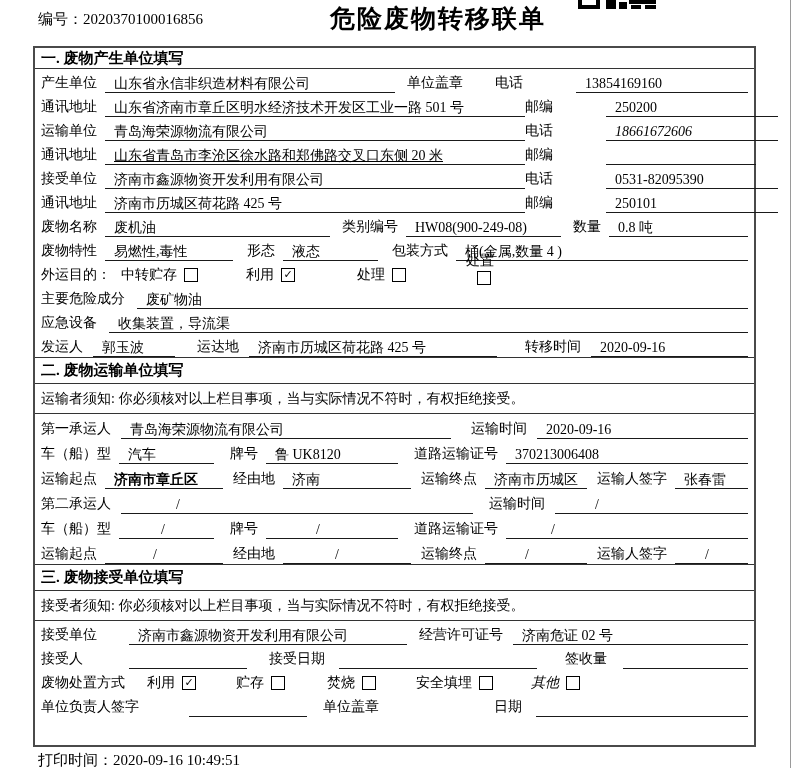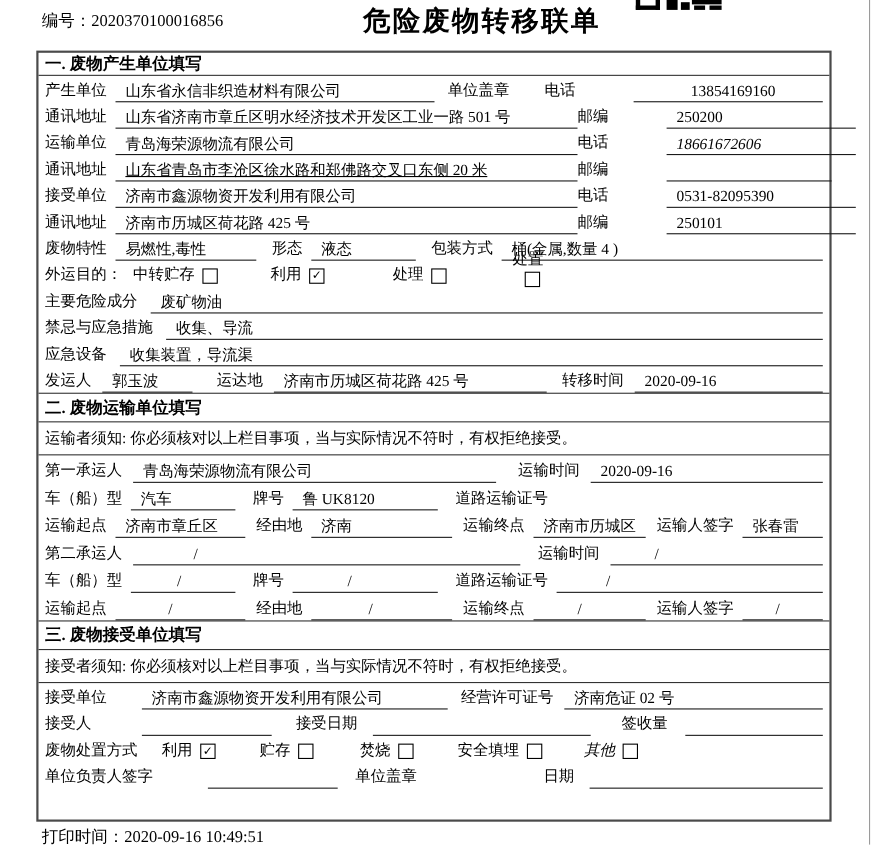--- a/index.html
+++ b/index.html
@@ -72,21 +72,21 @@
 <div class="form-table">
 
   <div class="sec-header h1">一. 废物产生单位填写</div>
 
   <div class="row">
     <span class="lb">产生单位</span>
     <span class="ul" style="width:290px;margin-left:8px;">山东省永信非织造材料有限公司</span>
     <span class="lb" style="margin-left:12px;">单位盖章</span>
     <span class="rgroup">
       <span class="lb">电话</span>
-      <span class="ul" style="width:172px;text-align:center;">13854169160</span>
+      <span class="ul" style="width:172px;">13854169160</span>
     </span>
   </div>
 
   <div class="row">
     <span class="lb">通讯地址</span>
     <span class="ul" style="width:420px;margin-left:8px;">山东省济南市章丘区明水经济技术开发区工业一路 501 号</span>
     <span class="rgroup">
       <span class="lb">邮编</span>
       <span class="ul" style="width:172px;">250200</span>
     </span>
@@ -121,20 +121,28 @@
 
   <div class="row">
     <span class="lb">通讯地址</span>
     <span class="ul" style="width:420px;margin-left:8px;">济南市历城区荷花路 425 号</span>
     <span class="rgroup">
       <span class="lb">邮编</span>
       <span class="ul" style="width:172px;">250101</span>
     </span>
   </div>
 
+  <div class="row">
+    <span class="lb">废物名称</span>
+    <span class="ul" style="width:225px;margin-left:8px;">废机油</span>
+    <span class="lb" style="margin-left:12px;">类别编号</span>
+    <span class="ul" style="width:155px;margin-left:8px;">HW08(900-249-08)</span>
+    <span class="lb" style="margin-left:12px;">数量</span>
+    <span class="ul grow" style="margin-left:8px;">0.8 吨</span>
+  </div>
 
   <div class="row">
     <span class="lb">废物特性</span>
     <span class="ul" style="width:128px;margin-left:8px;margin-top:32px;">易燃性,毒性</span>
     <span class="lb" style="margin-left:14px;">形态</span>
     <span class="ul" style="width:95px;margin-left:8px;">液态</span>
     <span class="lb" style="margin-left:14px;">包装方式</span>
     <span class="ul grow" style="margin-left:8px;">桶(金属,数量 4 )</span>
   </div>
 
@@ -156,60 +164,57 @@
       <span>处置</span>
       <span class="cb"></span>
     </span>
   </div>
 
   <div class="row">
     <span class="lb">主要危险成分</span>
     <span class="ul grow" style="margin-left:12px;">废矿物油</span>
   </div>
 
-  <div class="row">
-    <span class="lb">禁忌与应急措施</span>
-    <span class="ul grow" style="margin-left:12px;">收集、导流</span>
-  </div>
 
   <div class="row">
     <span class="lb">应急设备</span>
     <span class="ul grow" style="margin-left:12px;">收集装置，导流渠</span>
   </div>
 
   <div class="row">
     <span class="lb">发运人</span>
     <span class="ul" style="width:82px;margin-left:10px;">郭玉波</span>
     <span class="lb" style="margin-left:22px;">运达地</span>
     <span class="ul" style="width:248px;margin-left:10px;">济南市历城区荷花路 425 号</span>
-    <span class="lb" style="margin-left:14px;">转移时间</span>
+    <span class="lb" style="margin-left:28px;">转移时间</span>
     <span class="ul grow" style="margin-left:10px;">2020-09-16</span>
   </div>
 
   <div class="sec-header h2">二. 废物运输单位填写</div>
   <div class="note-row">运输者须知: 你必须核对以上栏目事项，当与实际情况不符时，有权拒绝接受。</div>
 
   <div class="row h25">
     <span class="lb">第一承运人</span>
     <span class="ul" style="width:330px;margin-left:10px;">青岛海荣源物流有限公司</span>
     <span class="lb" style="margin-left:20px;">运输时间</span>
     <span class="ul grow" style="margin-left:10px;">2020-09-16</span>
   </div>
 
   <div class="row h25">
     <span class="lb">车（船）型</span>
     <span class="ul" style="width:95px;margin-left:8px;">汽车</span>
     <span class="lb" style="margin-left:16px;">牌号</span>
     <span class="ul" style="width:132px;margin-left:8px;">鲁 UK8120</span>
     <span class="lb" style="margin-left:16px;">道路运输证号</span>
+    <span class="ul grow" style="margin-left:8px;">370213006408</span>
   </div>
 
   <div class="row h25">
     <span class="lb">运输起点</span>
-    <span class="ul" style="width:118px;margin-left:8px;">济南市章丘区</span>
+    <span class="ul" style="width:118px;margin-left:8px;font-weight:bold;">济南市章丘区</span>
     <span class="lb" style="margin-left:10px;">经由地</span>
     <span class="ul" style="width:128px;margin-left:8px;">济南</span>
     <span class="lb" style="margin-left:10px;">运输终点</span>
     <span class="ul" style="width:102px;margin-left:8px;">济南市历城区</span>
     <span class="lb" style="margin-left:10px;">运输人签字</span>
     <span class="ul grow" style="margin-left:8px;">张春雷</span>
   </div>
 
   <div class="row h25">
     <span class="lb">第二承运人</span>

